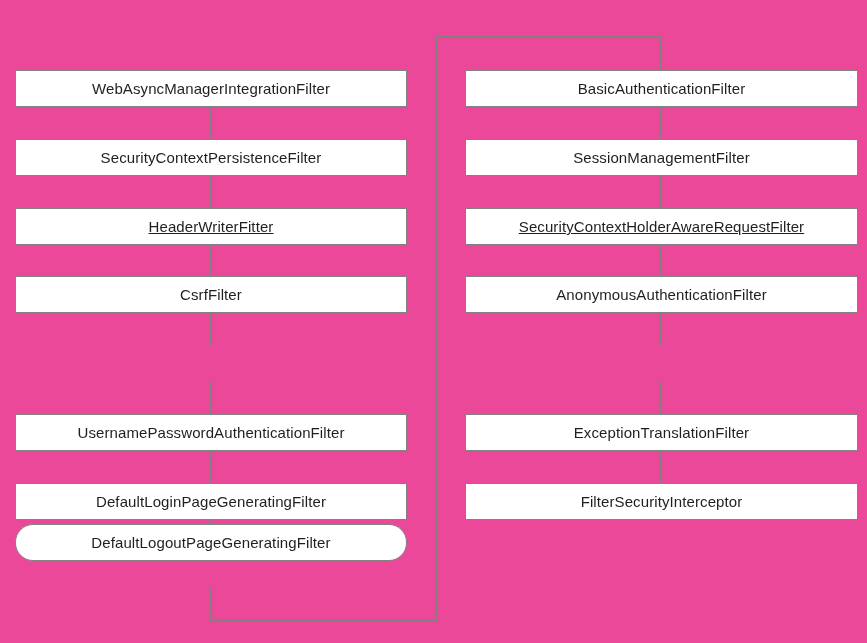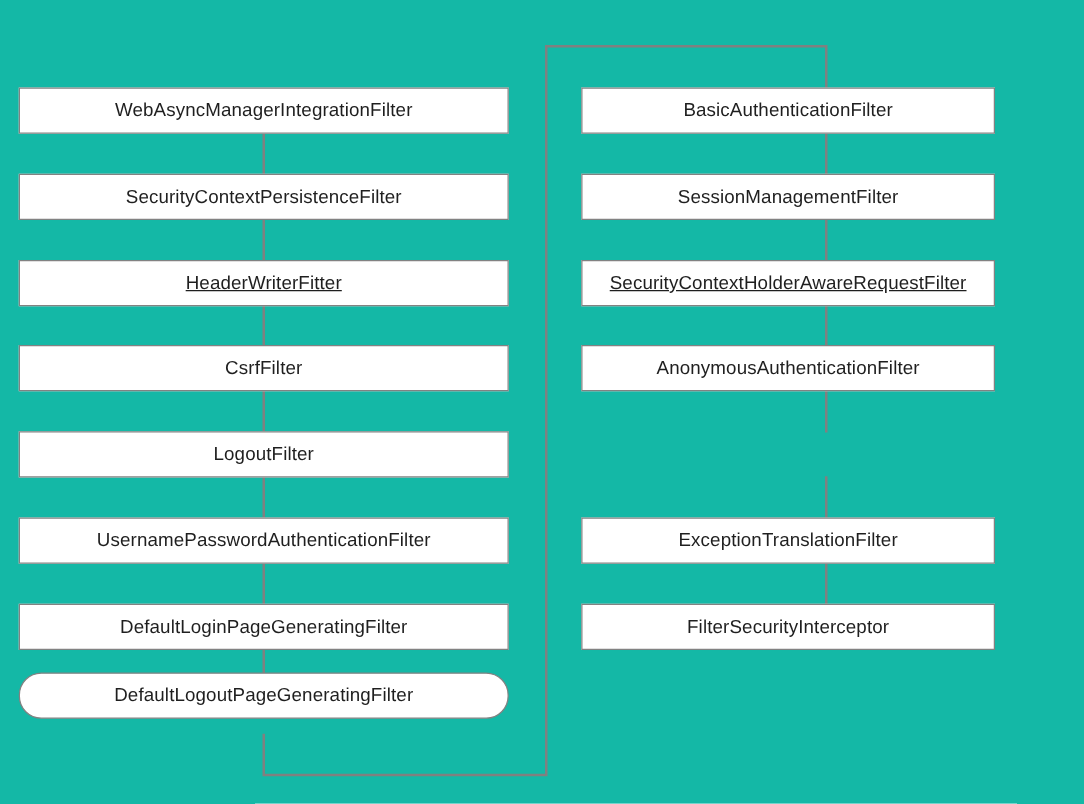--- a/index.html
+++ b/index.html
@@ -4,21 +4,21 @@
 <style>
   html, body {
     margin: 0;
     padding: 0;
     background: #ffffff;
   }
   .canvas {
     position: relative;
     width: 867px;
     height: 643px;
-    background: #14b8a6;
+    background: #ec4899;
     font-family: "Liberation Sans", sans-serif;
     overflow: hidden;
   }
   .lines-svg {
     position: absolute;
     left: 0;
     top: 0;
     width: 867px;
     height: 643px;
   }
@@ -31,29 +31,29 @@
     display: flex;
     align-items: center;
     justify-content: center;
     font-size: 15px;
     color: #1f1f1f;
     letter-spacing: 0.1px;
     white-space: nowrap;
     z-index: 2;
   }
   .col-left  { left: 15px;  width: 392px; }
-  .col-right { left: 465px; width: 331px; }
+  .col-right { left: 465px; width: 393px; }
   .r0 { top: 70px; }
   .r1 { top: 139px; text-align: center; }
   .r2 { top: 208px; text-decoration: underline; }
   .r3 { top: 276px; text-align: right; }
   .r4 { top: 345px; }
   .r5 { top: 414px; }
   .r6 { top: 483px; }
-  .r7 { top: 538px; border-radius: 18px; }
+  .r7 { top: 524px; border-radius: 18px; }
 </style>
 </head>
 <body>
 
 <div class="canvas">
 
   <svg class="lines-svg" viewBox="0 0 867 643" xmlns="http://www.w3.org/2000/svg" fill="none" stroke="#808080" stroke-width="2">
 
     <line x1="211" y1="106" x2="211" y2="140"></line>
     <line x1="211" y1="175" x2="211" y2="209"></line>
@@ -70,21 +70,20 @@
     <line x1="661" y1="381" x2="661" y2="415"></line>
     <line x1="661" y1="450" x2="661" y2="484"></line>
 
     <polyline points="211,587 211,620 437,620 437,37 661,37 661,71"></polyline>
   </svg>
 
   <div class="filter-box col-left r0">WebAsyncManagerIntegrationFilter</div>
   <div class="filter-box col-left r1">SecurityContextPersistenceFilter</div>
   <div class="filter-box col-left r2">HeaderWriterFitter</div>
   <div class="filter-box col-left r3">CsrfFilter</div>
-  <div class="filter-box col-left r4">LogoutFilter</div>
   <div class="filter-box col-left r5">UsernamePasswordAuthenticationFilter</div>
   <div class="filter-box col-left r6">DefaultLoginPageGeneratingFilter</div>
   <div class="filter-box col-left r7">DefaultLogoutPageGeneratingFilter</div>
 
   <div class="filter-box col-right r0">BasicAuthenticationFilter</div>
   <div class="filter-box col-right r1">SessionManagementFilter</div>
   <div class="filter-box col-right r2">SecurityContextHolderAwareRequestFilter</div>
   <div class="filter-box col-right r3">AnonymousAuthenticationFilter</div>
   <div class="filter-box col-right r5">ExceptionTranslationFilter</div>
   <div class="filter-box col-right r6">FilterSecurityInterceptor</div>

